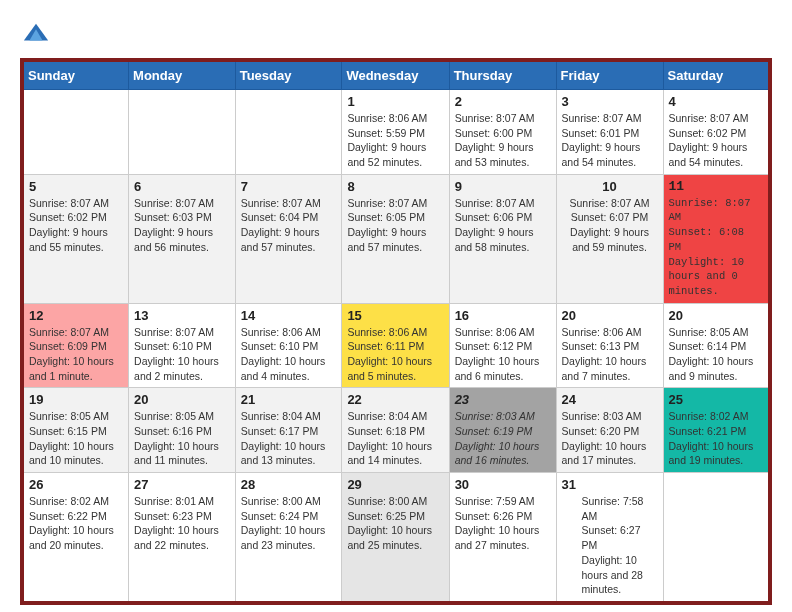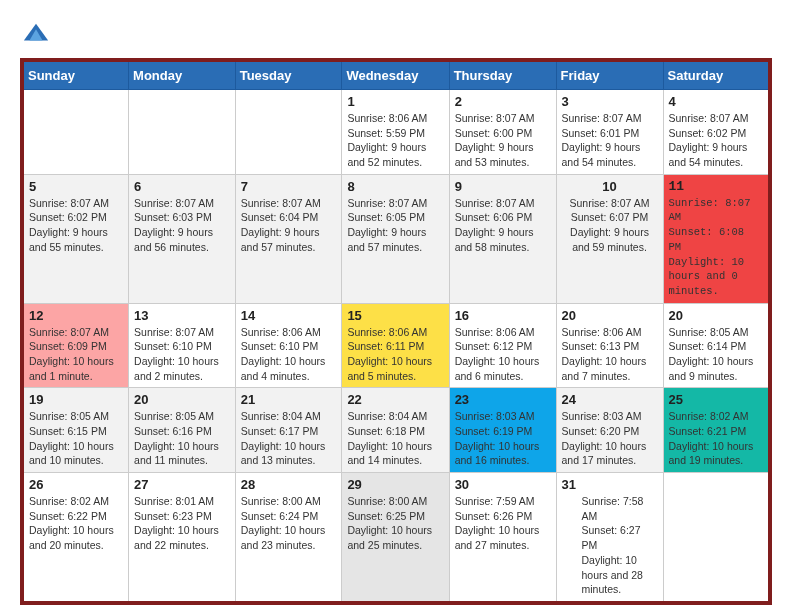--- a/index.html
+++ b/index.html
@@ -263,21 +263,21 @@
           <div class="day-info" style="white-space: pre-line;">Sunrise: 8:04 AM
 Sunset: 6:17 PM
 Daylight: 10 hours and 13 minutes.</div>
         </td>
         <td style="background: rgb(242, 242, 242);">
           <span class="day-number">22</span>
           <div class="day-info" style="white-space: pre-line;">Sunrise: 8:04 AM
 Sunset: 6:18 PM
 Daylight: 10 hours and 14 minutes.</div>
         </td>
-        <td style="background: #0ea5e9;">
+        <td style="background: #a3a3a3; font-style: italic;">
           <span class="day-number">23</span>
           <div class="day-info" style="white-space: pre-line;">Sunrise: 8:03 AM
 Sunset: 6:19 PM
 Daylight: 10 hours and 16 minutes.</div>
         </td>
         <td style="background: rgb(242, 242, 242);">
           <span class="day-number">24</span>
           <div class="day-info" style="white-space: pre-line;">Sunrise: 8:03 AM
 Sunset: 6:20 PM
 Daylight: 10 hours and 17 minutes.</div>

